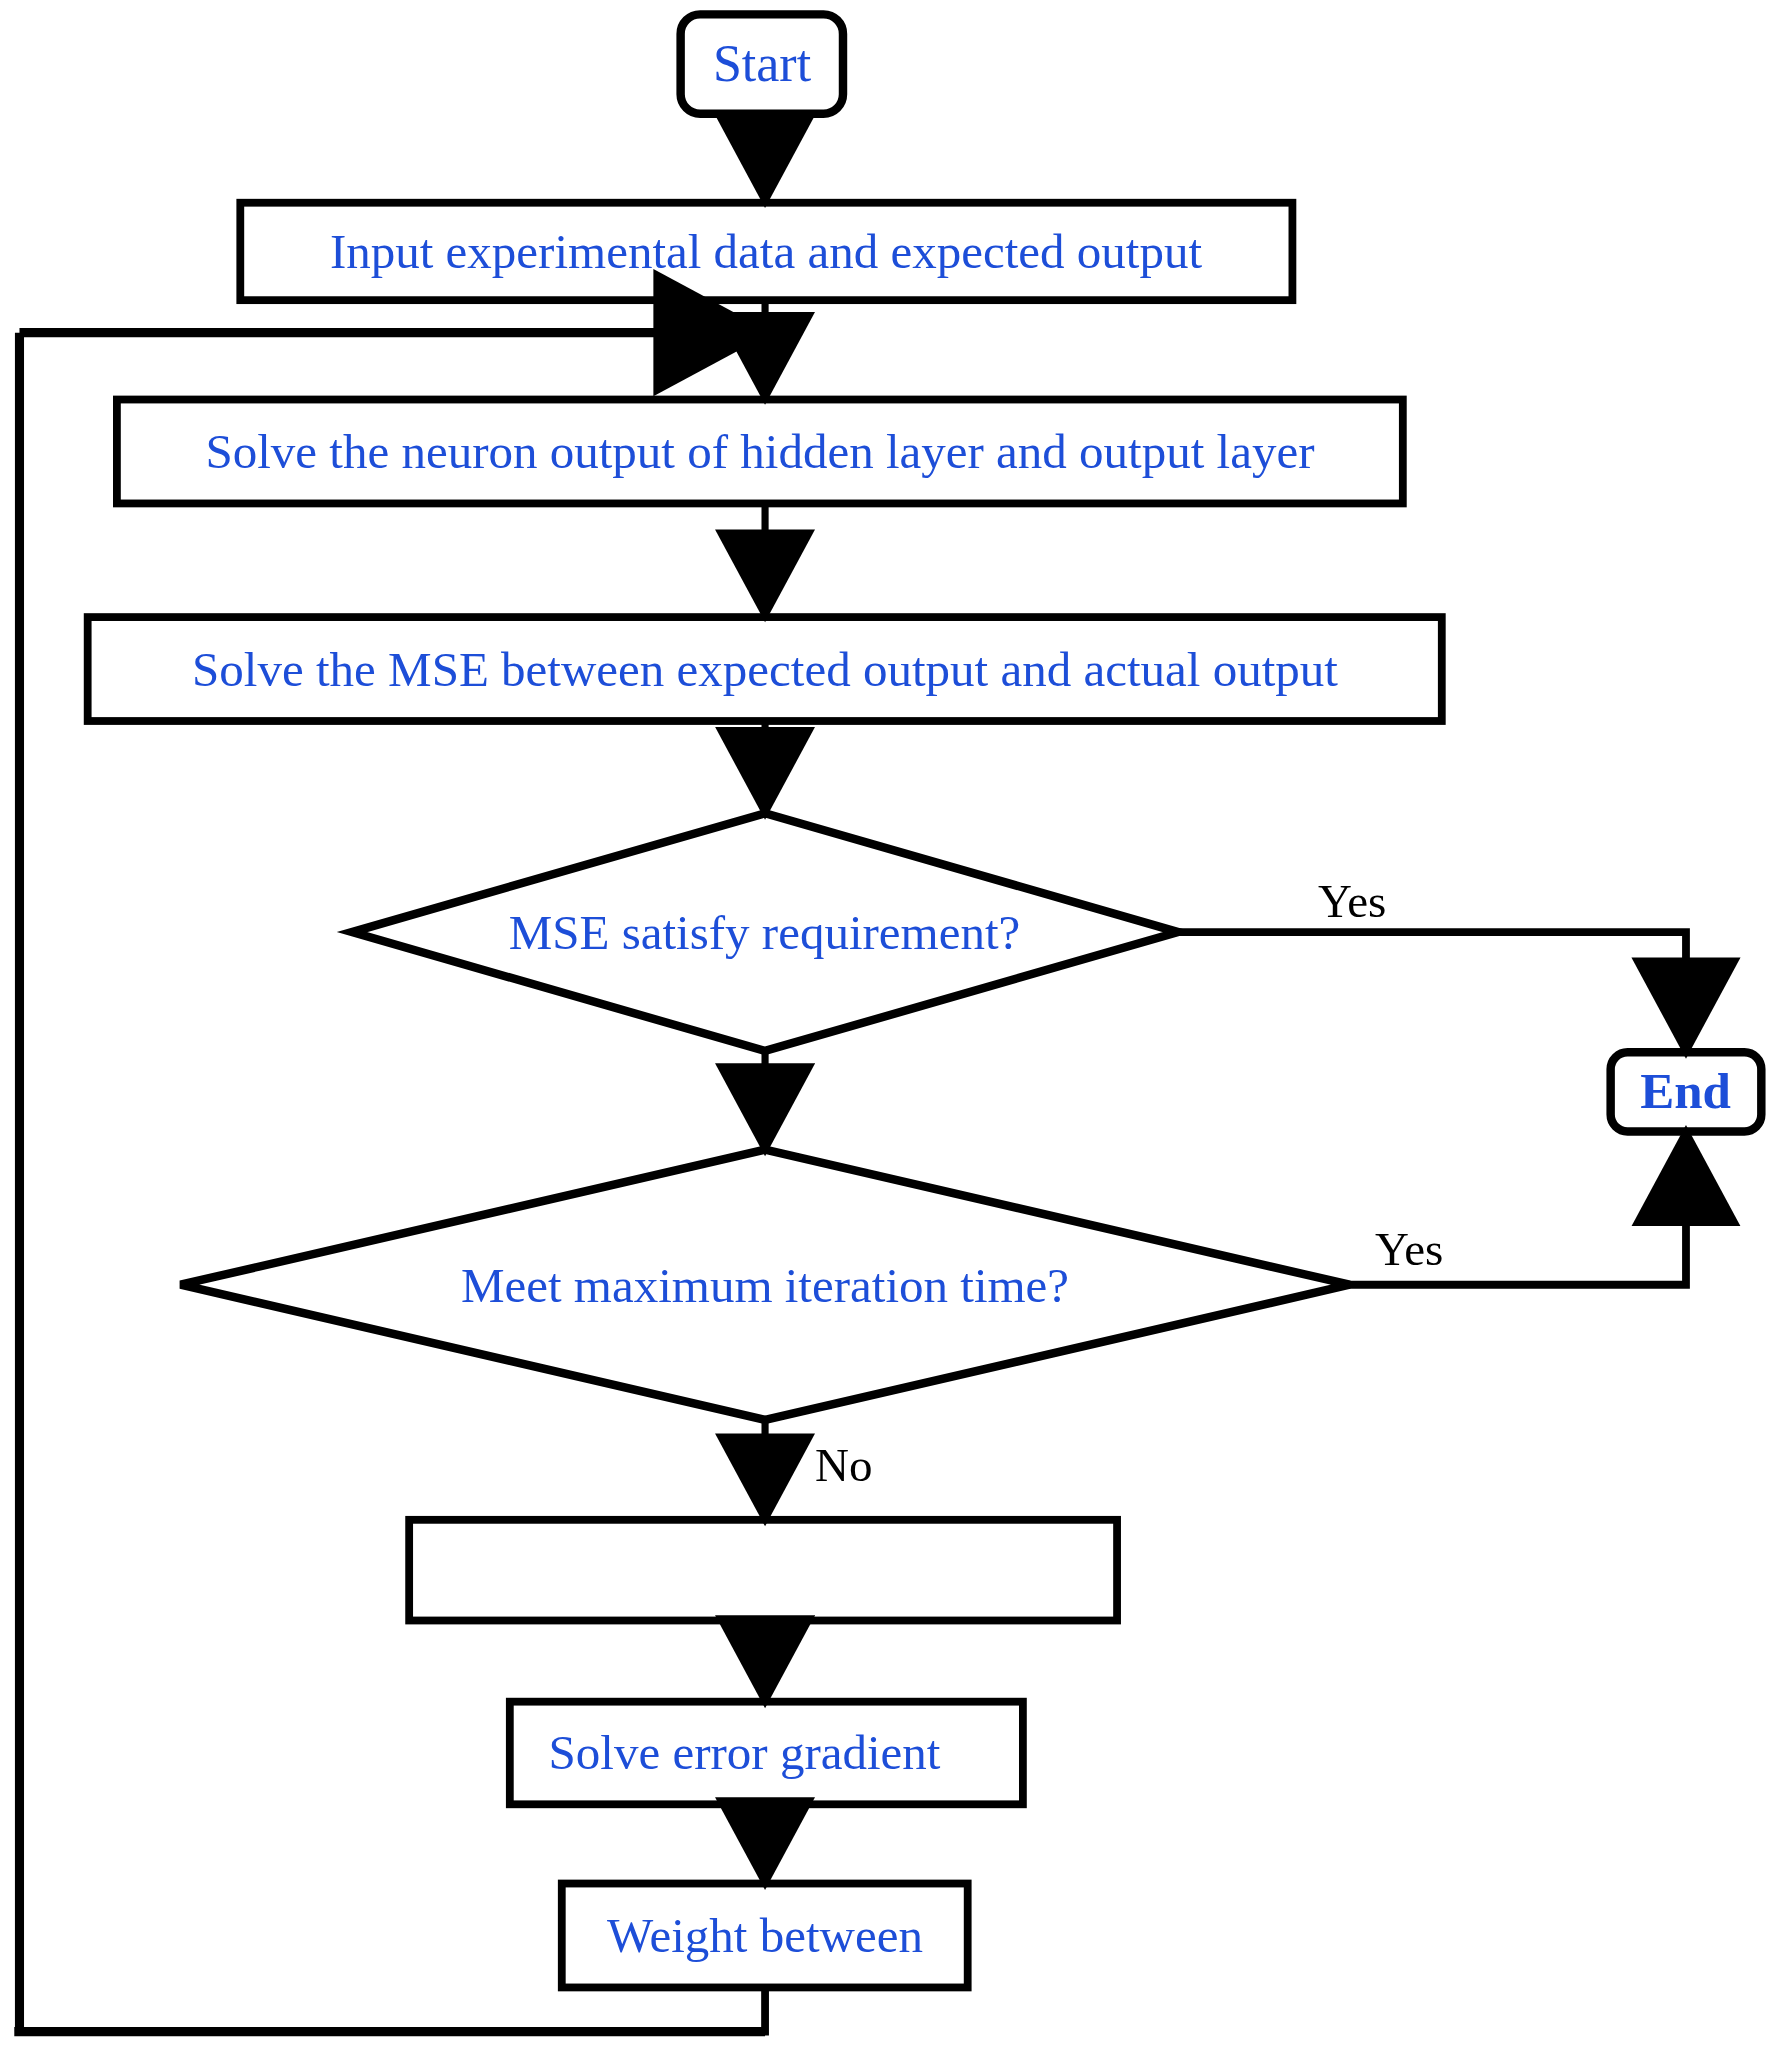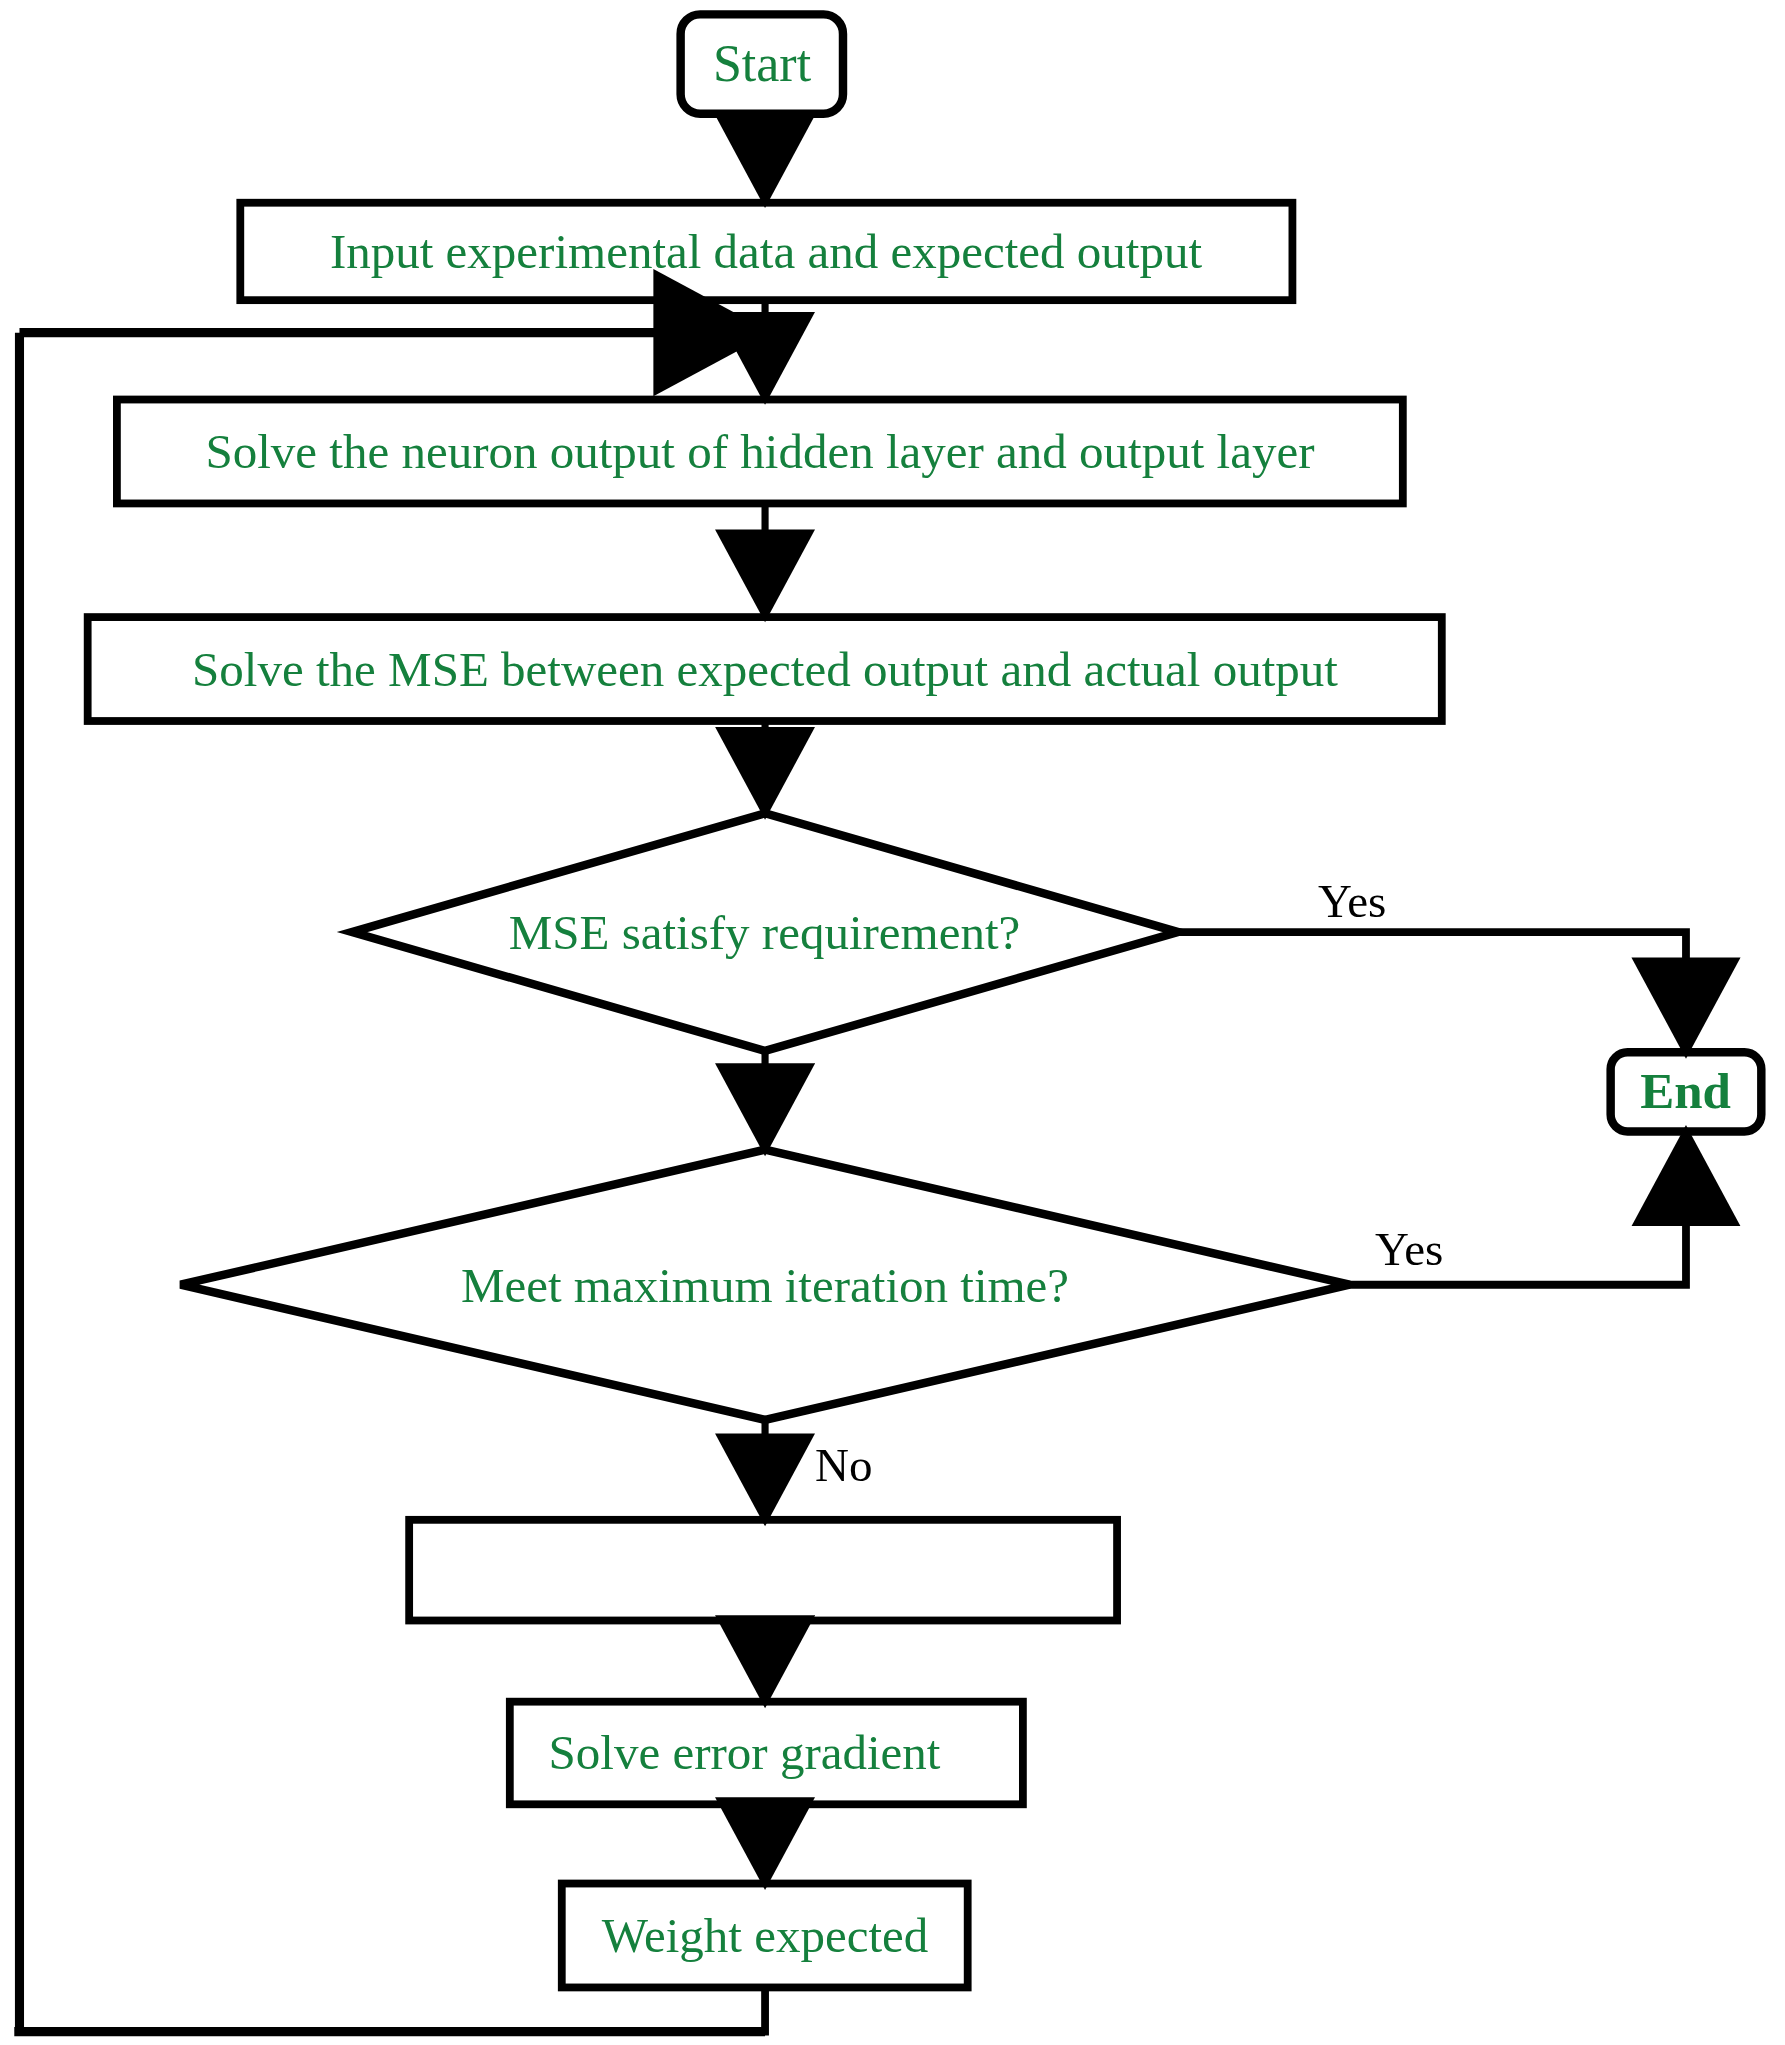--- a/index.html
+++ b/index.html
@@ -3,21 +3,21 @@
 <meta charset="utf-8">
 <style>
   html,body{margin:0;padding:0;background:#ffffff;}
   body{width:1786px;height:2046px;overflow:hidden;
        font-family:"Liberation Serif","DejaVu Serif",serif;}
   #stage{position:relative;width:1786px;height:2046px;background:#fff;}
   svg.flow{position:absolute;top:0;left:0;width:1786px;height:2046px;}
   .nodetext{
     position:absolute;
     display:flex;align-items:center;justify-content:center;
-    color:#15803d;
+    color:#1d4ed8;
     font-family:"Liberation Serif","DejaVu Serif",serif;
     white-space:nowrap;
     line-height:1;
     pointer-events:none;
   }
   .edgelabel{
     position:absolute;
     color:#000000;
     font-family:"Liberation Serif","DejaVu Serif",serif;
     white-space:nowrap;
@@ -95,21 +95,21 @@
 
   <div class="nodetext" style="left:375px;top:893px;width:779px;height:78px;font-size:49px;">MSE satisfy requirement?</div>
 
   <div class="nodetext" style="left:343px;top:1246px;width:844px;height:78px;font-size:49px;">Meet maximum iteration time?</div>
 
   <div class="nodetext" style="left:1610px;top:1052px;width:151px;height:79px;font-size:51px;font-weight:bold;">End</div>
 
 
   <div class="nodetext" style="left:488px;top:1701px;width:513px;height:103px;font-size:49px;">Solve error gradient</div>
 
-  <div class="nodetext" style="left:562px;top:1883px;width:406px;height:104px;font-size:49px;">Weight expected</div>
+  <div class="nodetext" style="left:562px;top:1883px;width:406px;height:104px;font-size:49px;">Weight between</div>
 
   <div class="edgelabel" style="left:1318px;top:878px;font-size:47px;">Yes</div>
 
   <div class="edgelabel" style="left:1375px;top:1226px;font-size:47px;">Yes</div>
 
   <div class="edgelabel" style="left:815px;top:1442px;font-size:47px;">No</div>
 
 </div>
 
 

